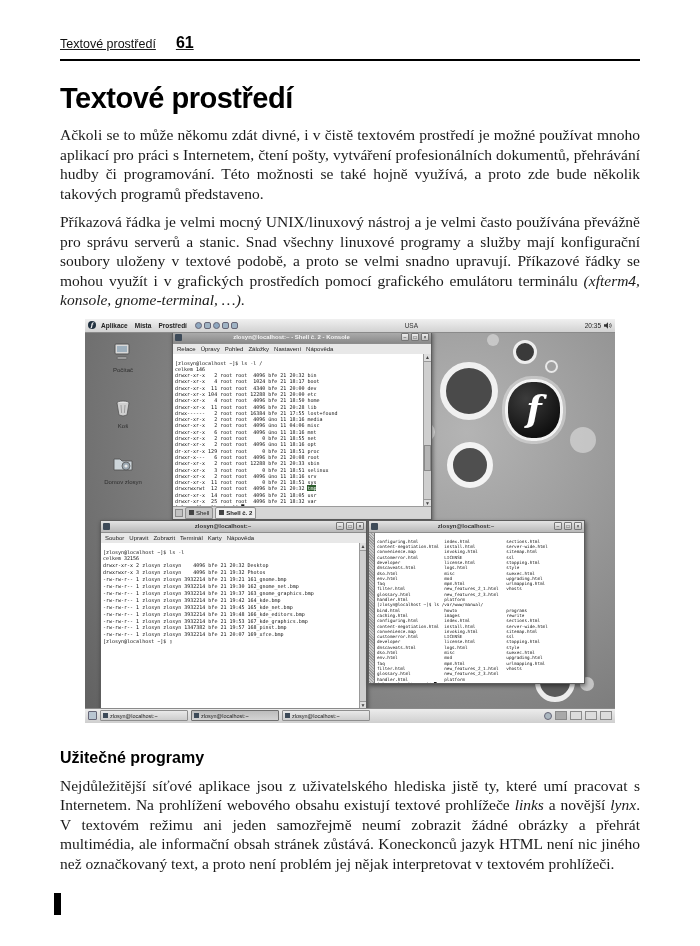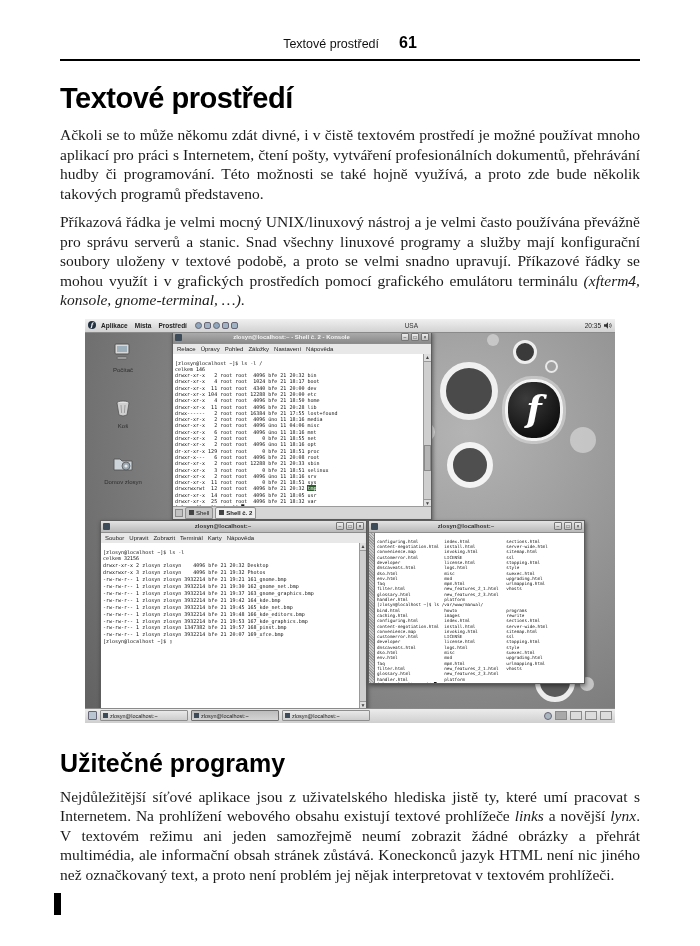--- a/index.html
+++ b/index.html
@@ -1,26 +1,26 @@
 <!DOCTYPE html>
 <html><head>
 <meta charset="utf-8">
 <style>
   html,body{margin:0;padding:0;}
   body{width:700px;height:946px;background:#ffffff;position:relative;overflow:hidden;
        font-family:"Liberation Serif",serif;color:#1b1b1b;}
   .page{padding:0 60px;position:relative;}
   
-  .running-head{padding-top:34px;text-align:center;font-family:"Liberation Sans",sans-serif;}
+  .running-head{padding-top:34px;text-align:left;font-family:"Liberation Sans",sans-serif;text-decoration:underline;}
   .running-title{font-size:12.5px;color:#111;}
   .page-number{font-size:16px;font-weight:bold;margin-left:20px;color:#000;}
   .head-rule{border:none;border-top:2px solid #000;margin:7px 0 0 0;}
   h1.doc-title{font-family:"Liberation Sans",sans-serif;font-size:29px;font-weight:800;
        letter-spacing:-0.5px;margin:21px 0 10px 0;color:#000;}
-  h2.sec-title{font-family:"Liberation Sans",sans-serif;font-size:25px;font-weight:800;
+  h2.sec-title{font-family:"Liberation Sans",sans-serif;font-size:16px;font-weight:800;
        margin:26px 0 9px 0;color:#000;}
   p.body-text{font-size:15.5px;line-height:19.5px;text-align:justify;margin:0 0 9px 0;}
   p.body-text em{font-style:italic;}
   
   .shot{position:relative;width:530px;height:404px;margin:7px 0 0 25px;overflow:hidden;
         font-family:"Liberation Sans",sans-serif;
         background:radial-gradient(circle at 72% 28%, #b4b4b4 0%, #8e8e8e 45%, #606060 100%);}
   
   .panel{position:absolute;left:0;top:0;right:0;height:13px;z-index:6;
          background:linear-gradient(#f0f0f0,#d2d2d2);border-bottom:1px solid #8a8a8a;

